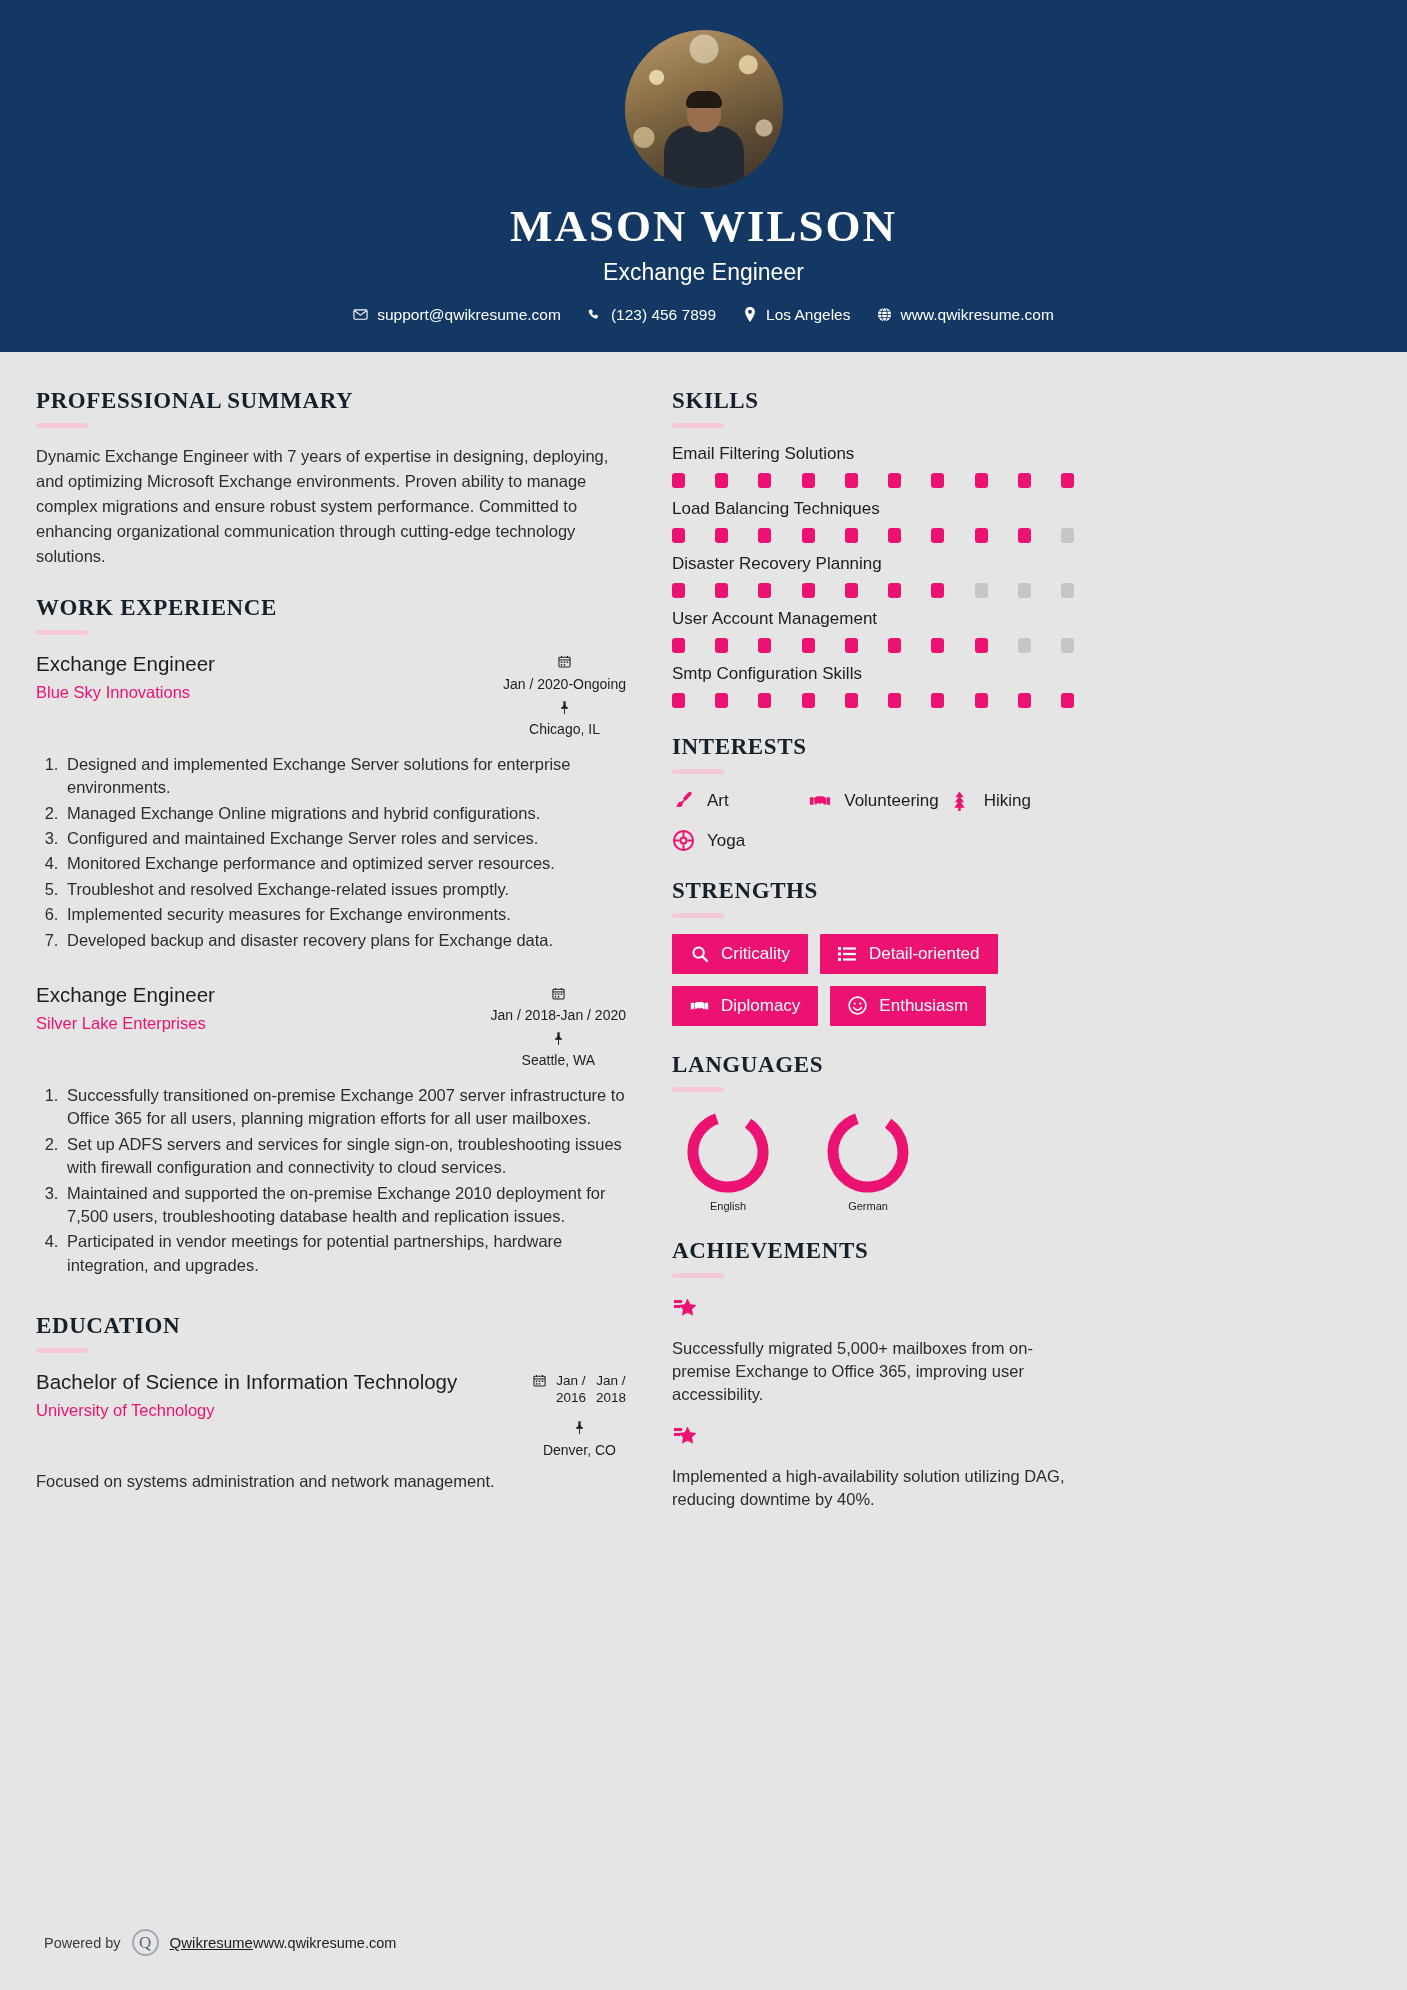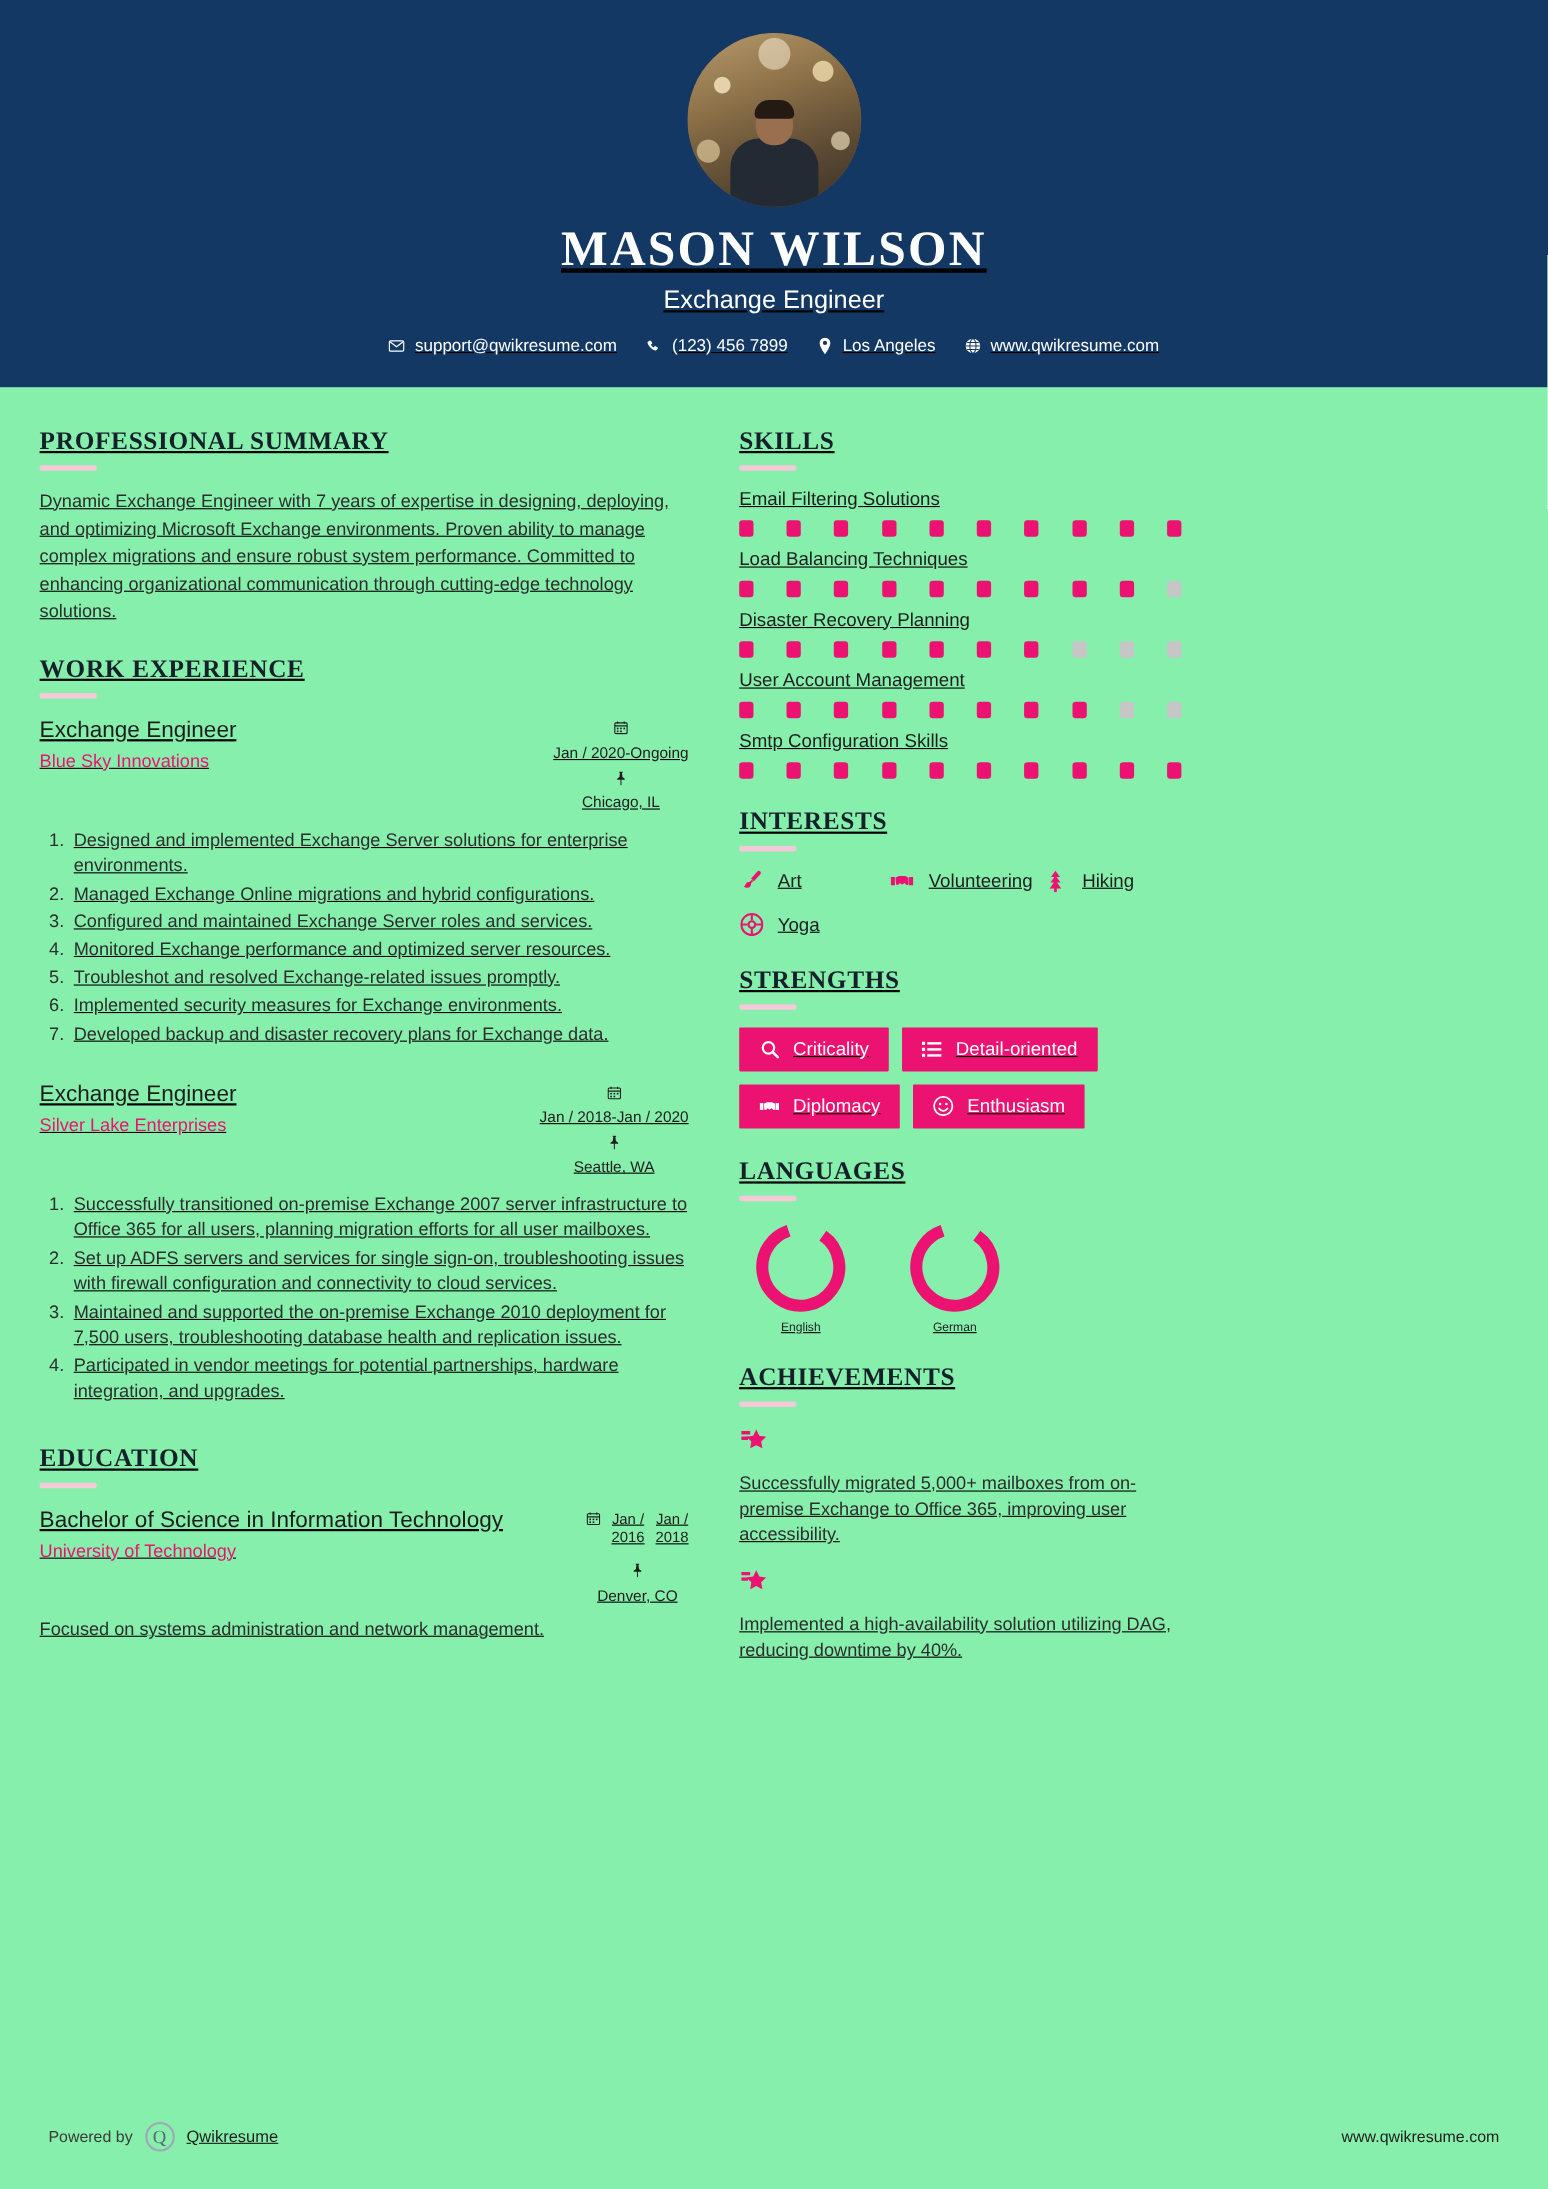--- a/index.html
+++ b/index.html
@@ -5,23 +5,22 @@
   * { box-sizing: border-box; margin: 0; padding: 0; }
   html, body {
     width: 1407px;
     background: #ffffff;
     font-family: "Liberation Sans", sans-serif;
   }
   .page {
     position: relative;
     width: 1407px;
     min-height: 1990px;
-    background: #86efac;
+    background: #e5e5e5;
     overflow: hidden;
-    text-decoration: underline;
   }
 
   
   .header {
     background: #123863;
     padding: 30px 0 28px 0;
     text-align: center;
   }
   .avatar-wrap {
     width: 158px;
@@ -247,21 +246,20 @@
   .achv { display: flex; gap: 15px; margin-top: 15px; align-items: flex-start; flex-direction: column; }
   .a-icon { width: 26px; height: 26px; flex: 0 0 26px; margin-top: 2px; }
   .a-text { font-size: 16.5px; line-height: 1.42; color: #2d2d2d; }
 
   
   .footer {
     position: absolute;
     left: 0; right: 0; bottom: 34px;
     display: flex;
     align-items: center;
-    justify-content: space-between;
     padding: 0 44px;
     font-size: 14.5px;
     color: #3a3a3a;
   }
   .powered {
     display: flex;
     align-items: center;
     gap: 11px;
   }
   .qlogo {

